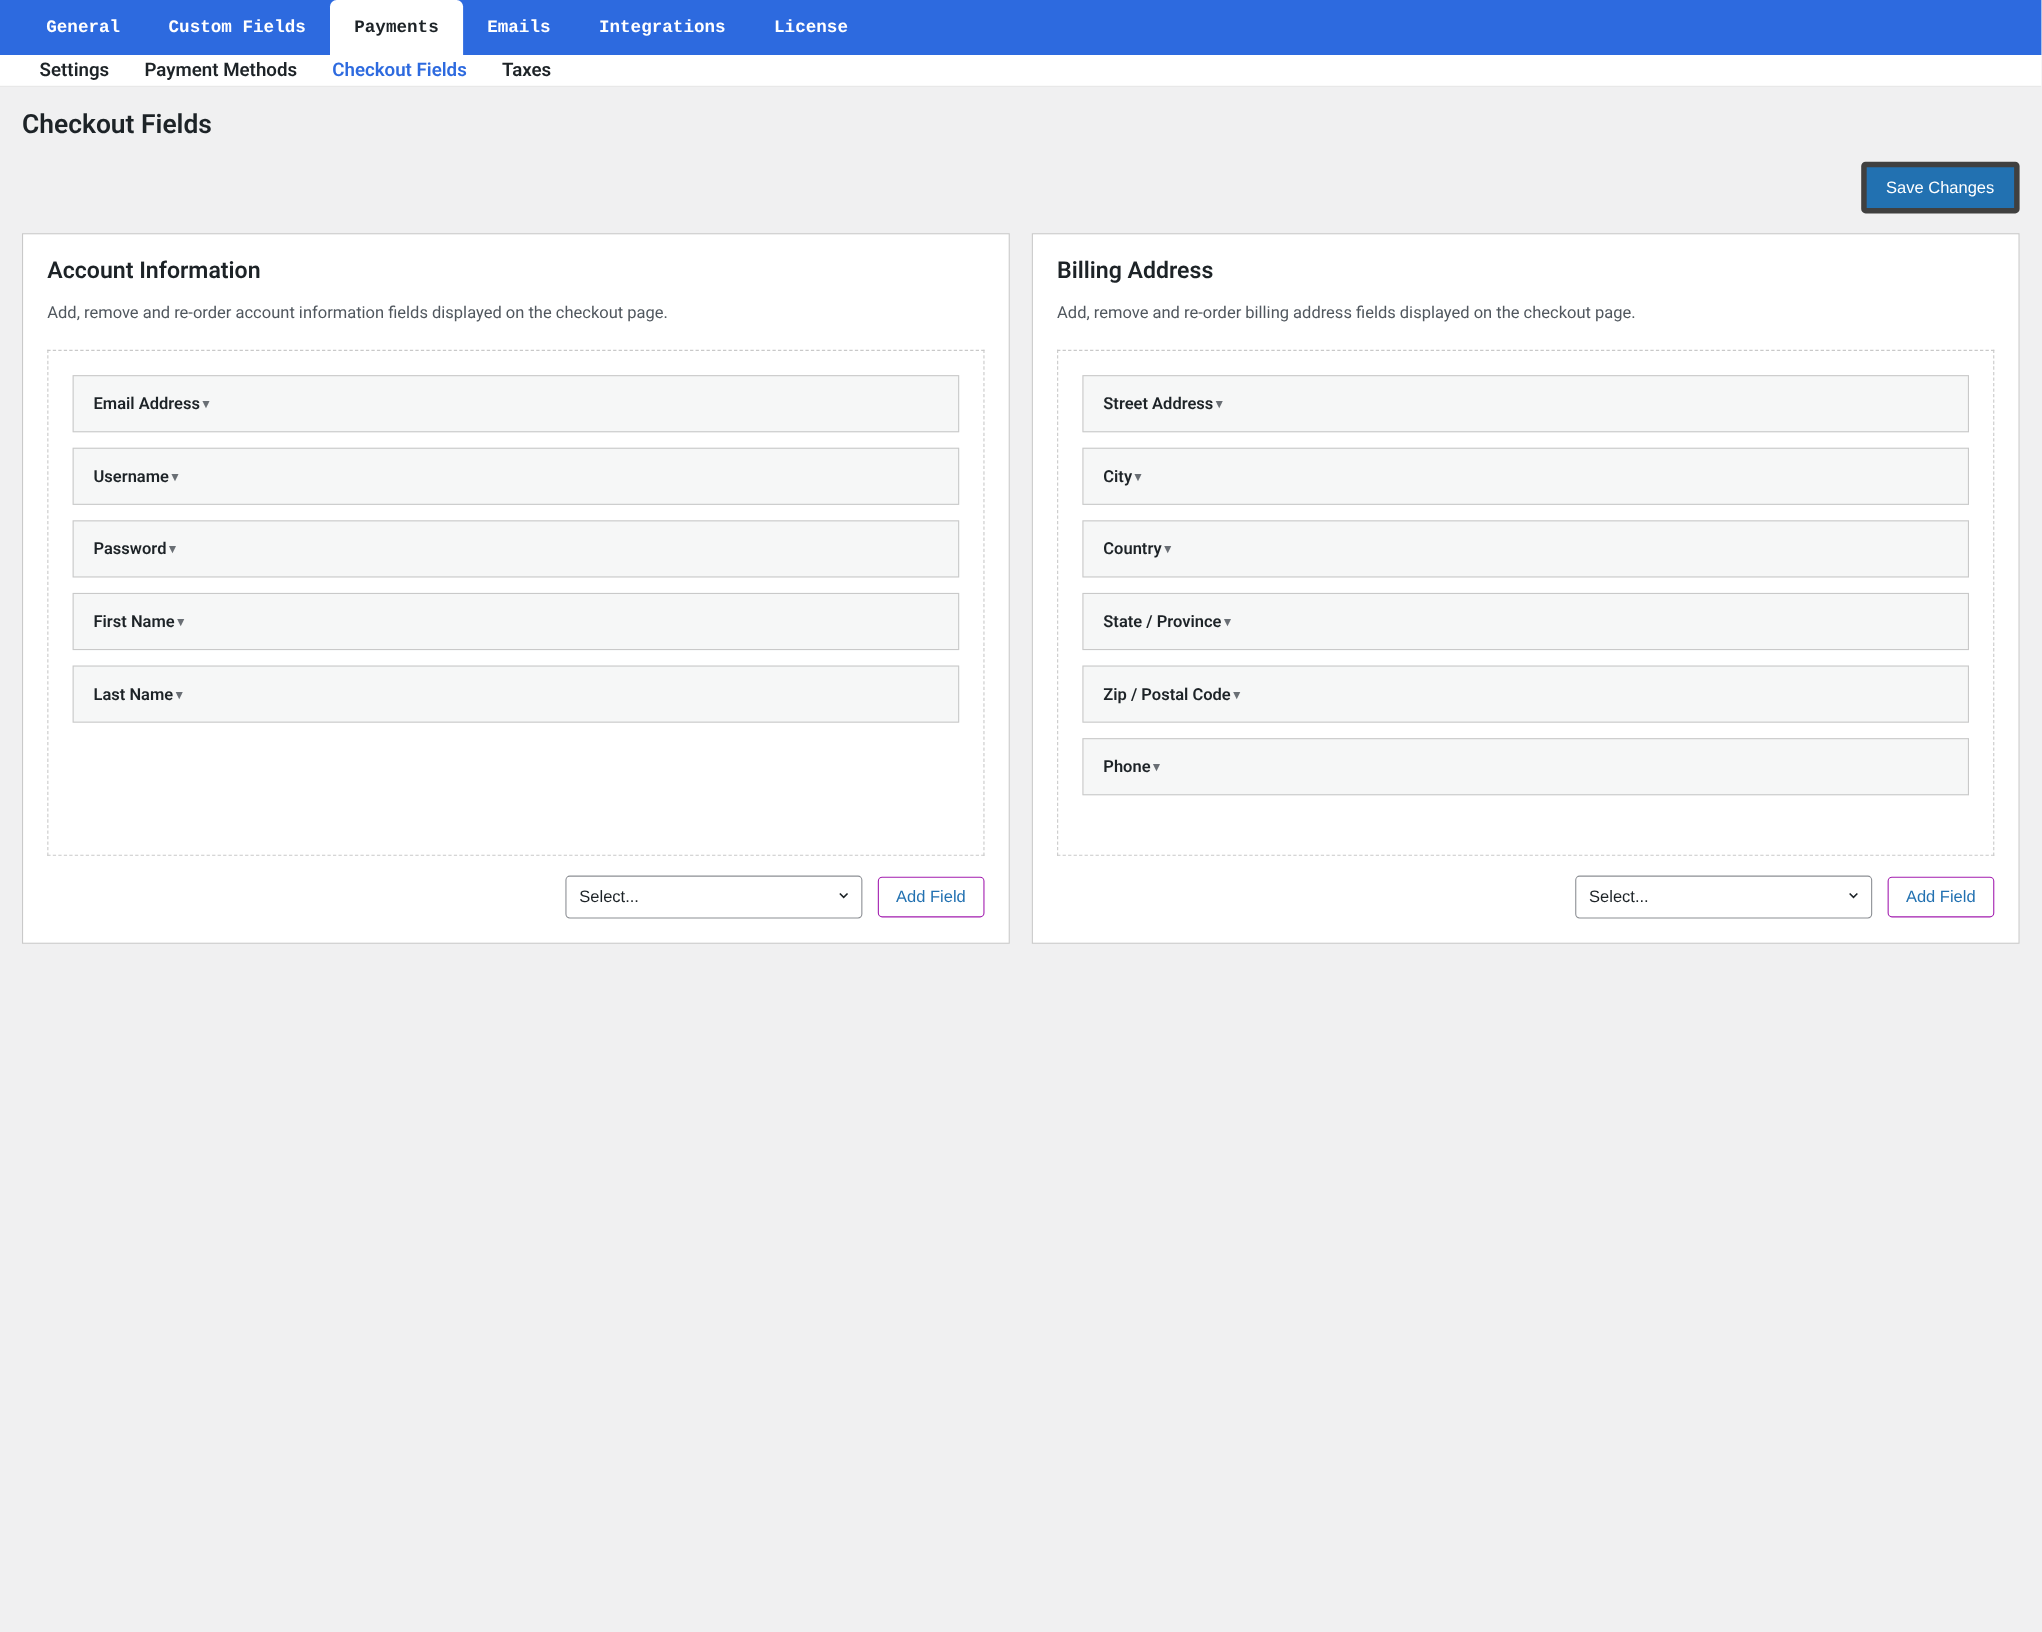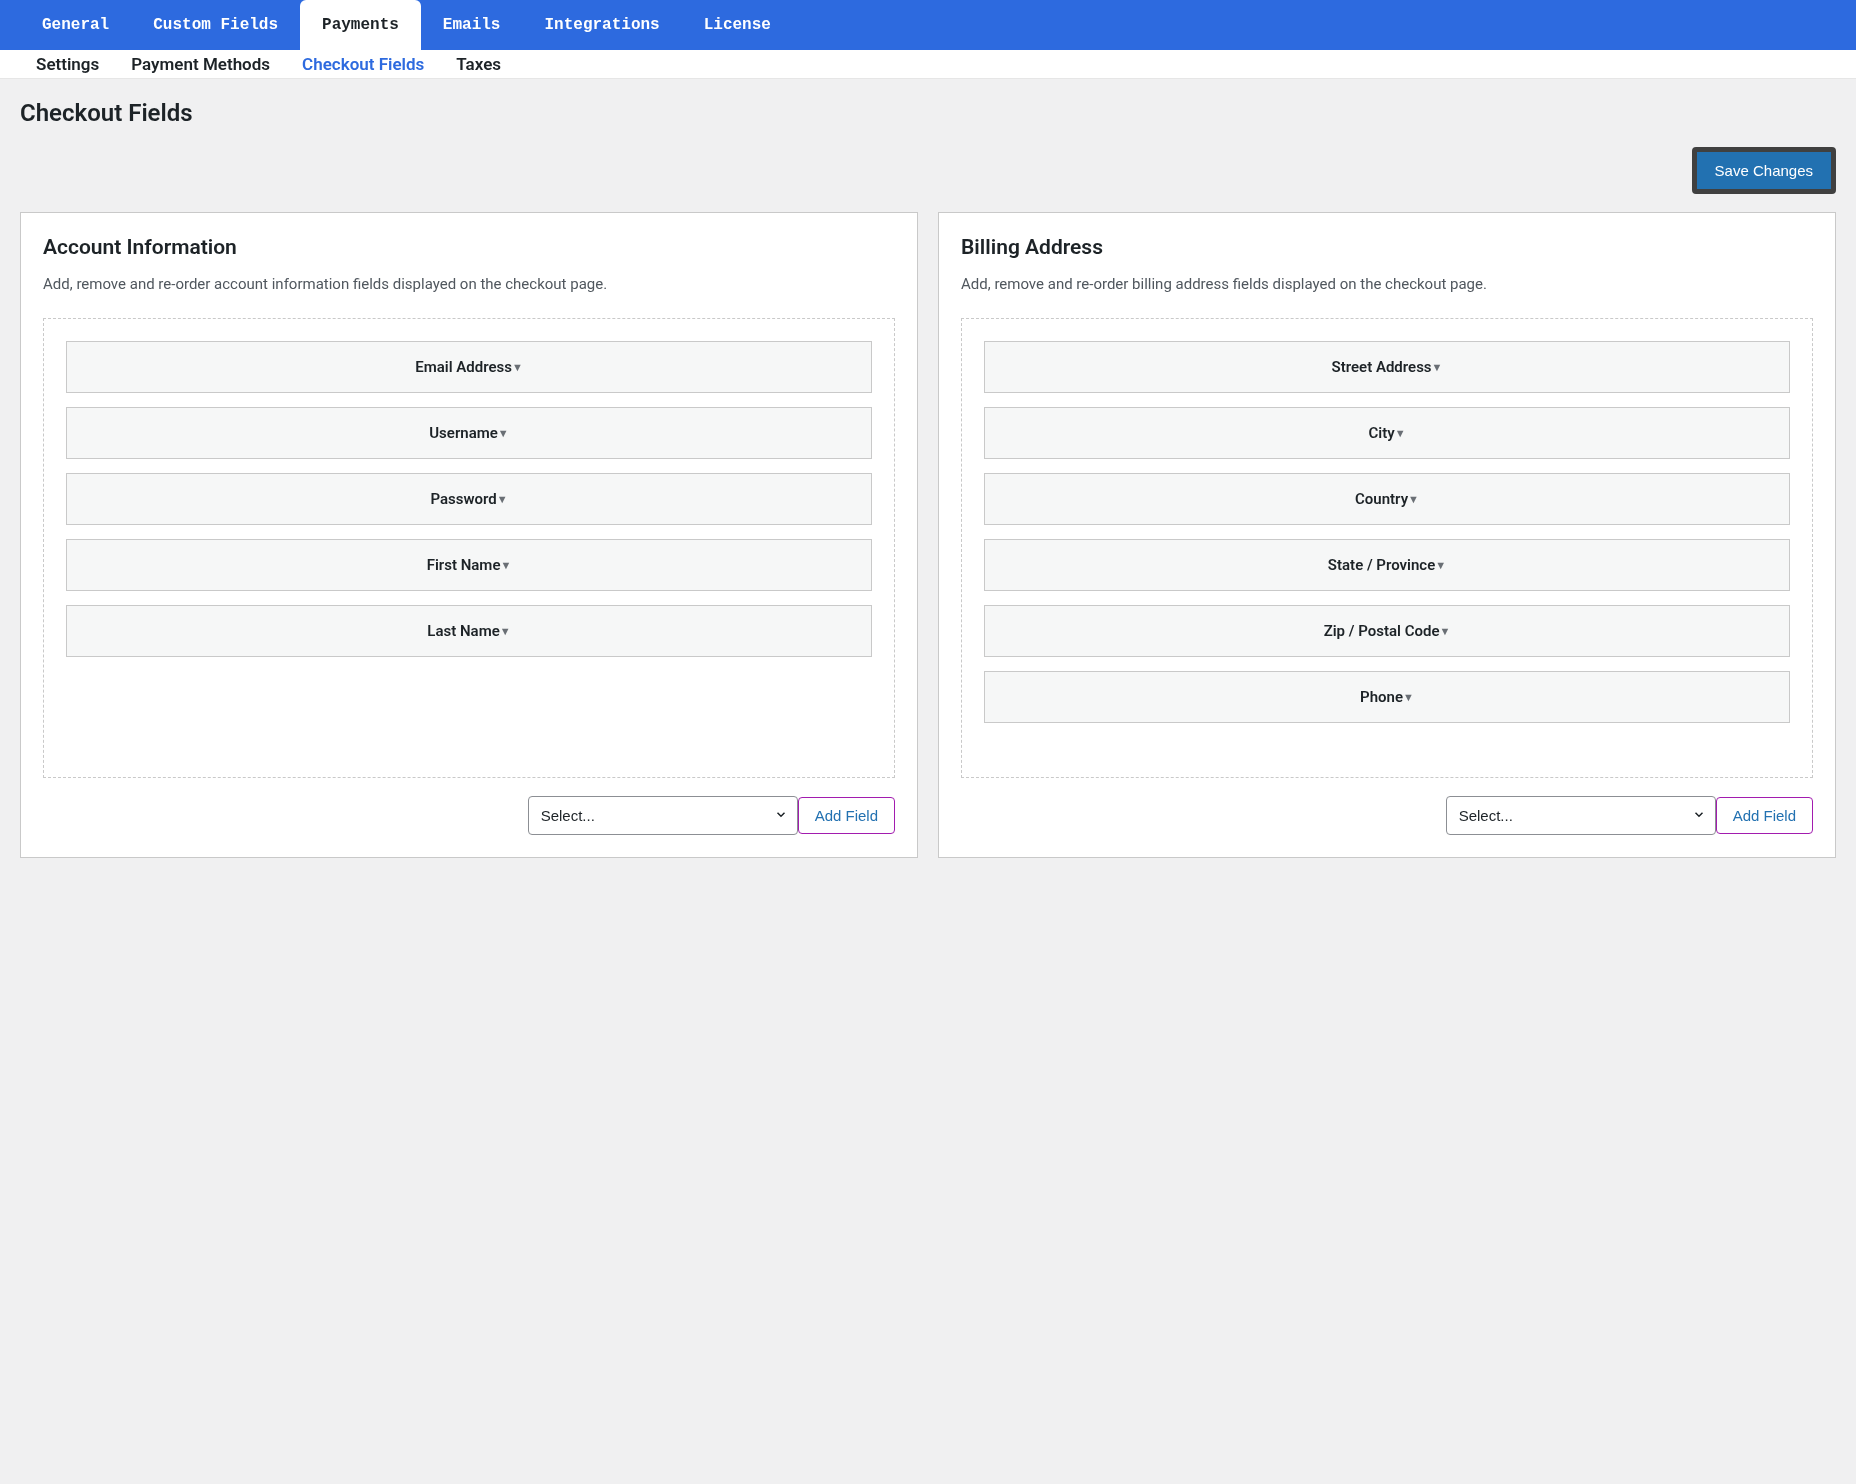--- a/index.html
+++ b/index.html
@@ -95,39 +95,40 @@
     border: 1px dashed #c9c9c9;
     padding: 22px;
     flex: 1;
     min-height: 460px;
   }
   .field-item {
     background: #f6f7f7;
     border: 1px solid #c9c9c9;
     padding: 16px 18px;
     display: flex;
-    justify-content: center;
+    justify-content: flex-start;
     align-items: center;
     margin-bottom: 14px;
     cursor: pointer;
   }
   .field-item:last-child { margin-bottom: 0; }
   .field-label {
     font-size: 15px;
     font-weight: 600;
     color: #1d2327;
   }
   .chevron {
     color: #6a6f75;
     font-size: 11px;
   }
   .panel-footer {
     display: flex;
     justify-content: flex-end;
     align-items: center;
+    gap: 14px;
     margin-top: 18px;
   }
   .select-wrap {
     position: relative;
     width: 270px;
   }
   .select-box {
     width: 100%;
     border: 1px solid #8c8f94;
     border-radius: 4px;

